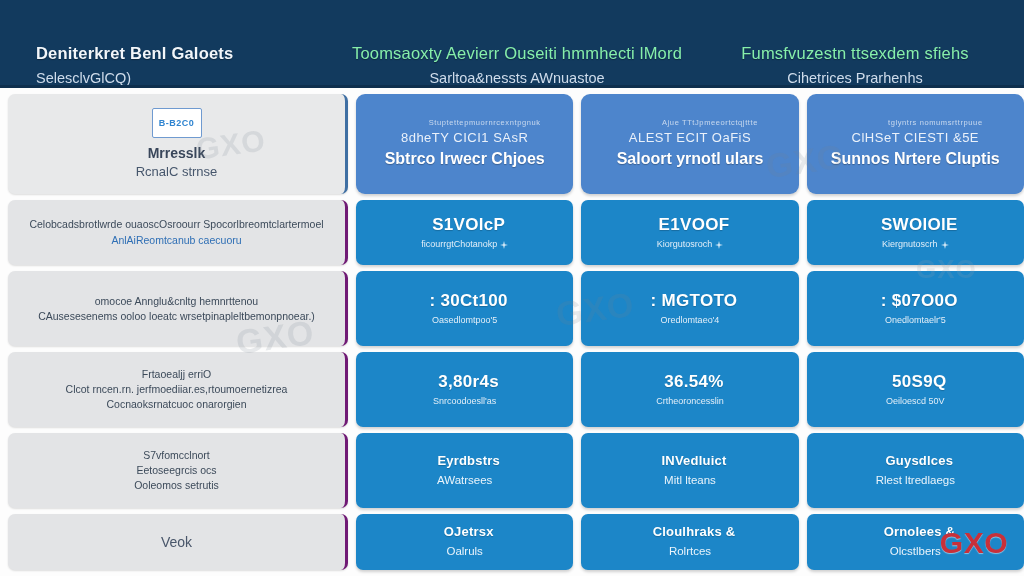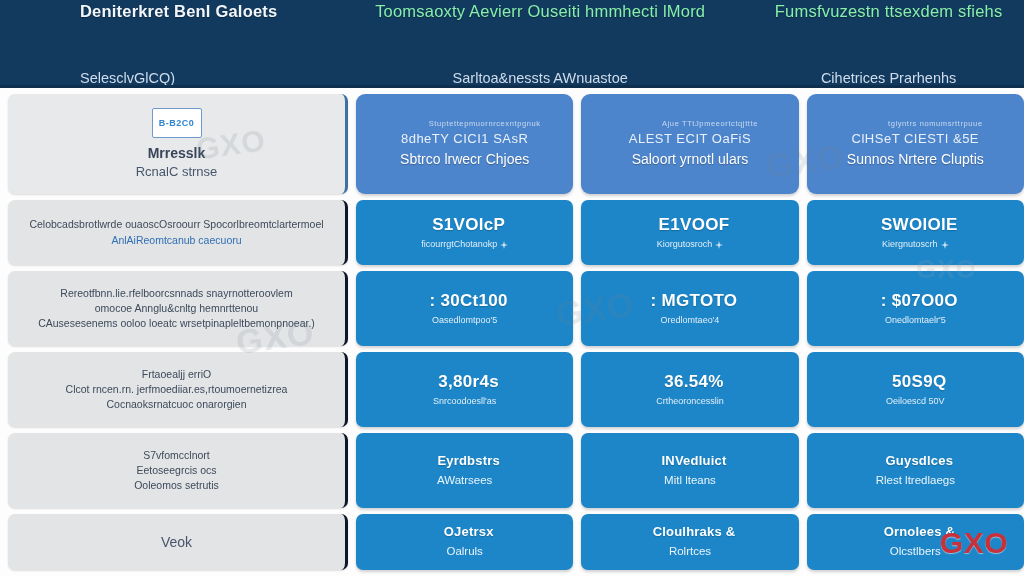--- a/index.html
+++ b/index.html
@@ -28,23 +28,22 @@
   .header-band:after{
     content:"";
     position:absolute; left:0; right:0; bottom:0; height:3px;
     background:#0e2f4d;
   }
   .hdr-col {
     position: relative;
     height: 100%;
     display: flex;
     flex-direction: column;
-    justify-content: space-between;
+    justify-content: flex-end;
     padding: 0 15px;
-    margin-left: 44px;
   }
   .hdr-col.c0 { width: 348px; align-items: flex-start; padding-left: 36px; }
   .hdr-col.c1 { width: 338px; align-items: center; }
   .hdr-col.c2 { width: 338px; align-items: center; }
 
   .hdr-line1 {
     color: #f2f6fa;
     font-size: 16.5px;
     font-weight: bold;
     letter-spacing: .2px;
@@ -98,21 +97,21 @@
     text-align: center;
     padding: 6px 12px;
     overflow: hidden;
   }
   
   .cell.label {
     width: 340px;
     flex: 0 0 340px;
     background: #e3e4e6;
     color: #2f3e50;
-    border-right: 3px solid #0f172a;
+    border-right: 3px solid #701a75;
     box-shadow: 0 1px 2px rgba(0,0,0,.13);
   }
   
   .cell.data {
     flex: 1 1 0;
     background: #1c86c8;
     color: #ffffff;
     box-shadow: 0 2px 3px rgba(0,0,0,.18);
   }
   .row.r-head .cell.data {
@@ -148,22 +147,22 @@
     margin-left: 40px;
   }
   .hc-mid {
     font-size: 13px;
     color: #eaf1fa;
     line-height: 1.5;
     letter-spacing: .5px;
     white-space: nowrap;
   }
   .hc-main {
-    font-size: 14px;
-    font-weight: normal;
+    font-size: 16px;
+    font-weight: bold;
     color: #ffffff;
     line-height: 1.5;
     text-shadow: 0 1px 1px rgba(0,0,0,.28);
     white-space: nowrap;
   }
 
   
   .dc-value {
     font-size: 17px;
     font-weight: bold;
@@ -330,21 +329,20 @@
           <span>Kiergnutoscrh</span>
           <svg class="spark-icon" viewBox="0 0 10 10">
               <path d="M5 0 L6 4 L10 5 L6 6 L5 10 L4 6 L0 5 L4 4 Z" fill="#eaf4fb"></path>
             </svg>
         </div>
       </div>
     </div>
 
     <div class="row r2">
       <div class="cell label">
-        <div class="lbl-line">Rereotfbnn.lie.rfelboorcsnnads snayrnotteroovlem</div>
         <div class="lbl-line">omocoe Annglu&amp;cnltg hemnrttenou</div>
         <div class="lbl-line">CAusesesenems ooloo loeatc wrsetpinapleltbemonpnoear.)</div>
       </div>
       <div class="cell data">
         <div class="dc-value">: 30Ct100</div>
         <div class="dc-sub">Oasedlomtpoo'5</div>
       </div>
       <div class="cell data">
         <div class="dc-value">: MGTOTO</div>
         <div class="dc-sub">Oredlomtaeo'4</div>

